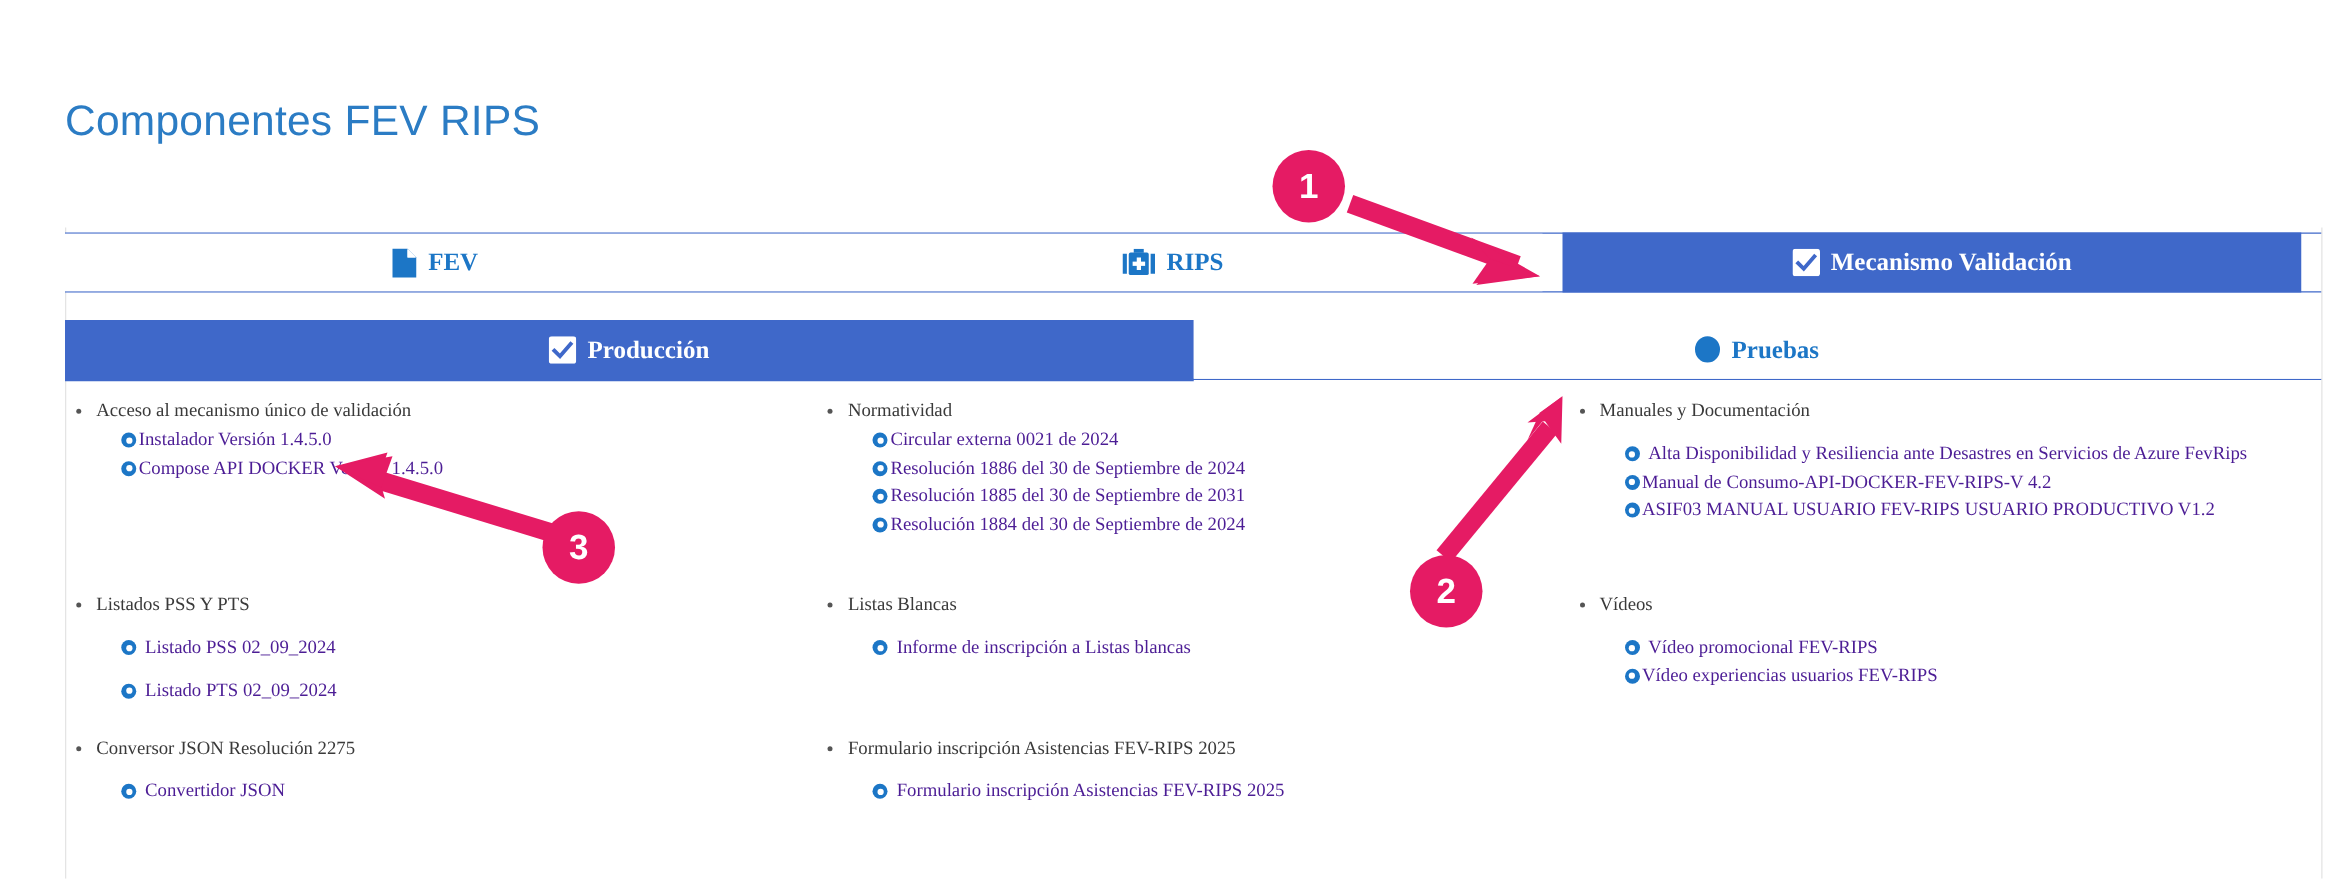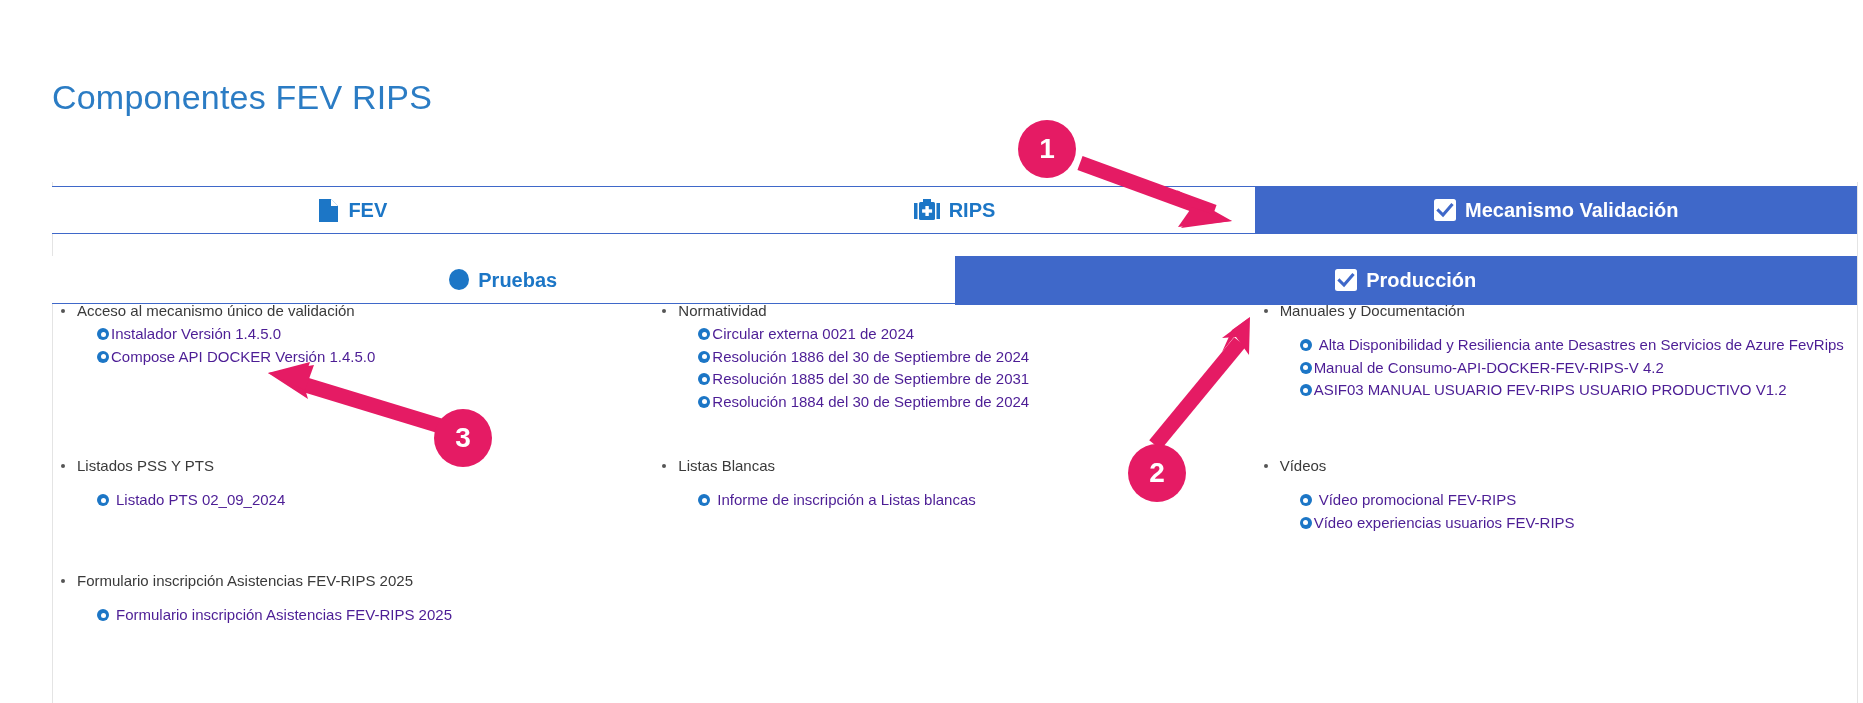--- a/index.html
+++ b/index.html
@@ -77,26 +77,27 @@
     justify-content: center;
     gap: 9px;
     font-size: 20px;
     font-weight: 600;
     color: #1c76c6;
     background: #ffffff;
     cursor: pointer;
     user-select: none;
     box-sizing: border-box;
     white-space: nowrap;
+    font-family: Liberation Serif, serif;
   }
   .tab.active {
     background: #3f68c9;
     color: #ffffff;
   }
-  .tabstrip.level1 .tab.active { margin: -1.5px 0; height: 48px; }
+  .tabstrip.level1 .tab.active { margin: -1.5px 16px; height: 48px; }
   .tabstrip.level2 .tab.active { margin-bottom: -1.5px; }
 
   .tab-label { line-height: 1; }
 
   
   .ico {
     display: inline-flex;
     align-items: center;
     justify-content: center;
     flex: 0 0 auto;
@@ -107,24 +108,25 @@
     width: 20px;
     height: 21px;
     border-radius: 50%;
     background: #1c76c6;
   }
 
   
   .content {
     position: absolute;
     left: 53px;
-    top: 300px;
+    top: 318px;
     width: 1804px;
     height: 384px;
     box-sizing: border-box;
+    font-family: Liberation Serif, serif;
   }
   .col-row {
     display: flex;
     width: 100%;
   }
   .col {
     flex: 0 0 33.333%;
     box-sizing: border-box;
     padding-right: 8px;
   }
@@ -264,36 +266,36 @@
           <rect x="0" y="0" width="22" height="22" rx="2.5" fill="#ffffff"></rect>
           <path d="M4.5 11.5 L9 16 L17.5 6.2" stroke="#3f68c9" stroke-width="3.1" fill="none" stroke-linecap="square"></path>
         </svg>
       </span>
       <span class="tab-label">Mecanismo Validación</span>
     </div>
   </div>
 
   <div class="tabstrip level2">
 
-    <div class="tab">
-      <span class="ico">
-        <span class="dot-icon"></span>
-      </span>
-      <span class="tab-label">Pruebas</span>
-    </div>
-
     <div class="tab active">
       <span class="ico">
         <svg width="22" height="22" viewBox="0 0 22 22">
           <rect x="0" y="0" width="22" height="22" rx="2.5" fill="#ffffff"></rect>
           <path d="M4.5 11.5 L9 16 L17.5 6.2" stroke="#3f68c9" stroke-width="3.1" fill="none" stroke-linecap="square"></path>
         </svg>
       </span>
       <span class="tab-label">Producción</span>
     </div>
+
+    <div class="tab">
+      <span class="ico">
+        <span class="dot-icon"></span>
+      </span>
+      <span class="tab-label">Pruebas</span>
+    </div>
   </div>
 
   <div class="content">
 
     <div class="col-row row-1">
 
       <div class="col">
         <ul class="group">
           <li class="group-item">Acceso al mecanismo único de validación</li>
         </ul>
@@ -356,20 +358,24 @@
 
     <div class="col-row row-2">
 
       <div class="col">
         <ul class="group">
           <li class="group-item">Listados PSS Y PTS</li>
         </ul>
         <ul class="links">
           <li class="link-item spaced">
             <span class="link-bullet"></span>
+            <a class="doc-link" href="#">Listado PSS 02_09_2024</a>
+          </li>
+          <li class="link-item spaced">
+            <span class="link-bullet"></span>
             <a class="doc-link" href="#">Listado PTS 02_09_2024</a>
           </li>
         </ul>
       </div>
 
       <div class="col">
         <ul class="group">
           <li class="group-item">Listas Blancas</li>
         </ul>
         <ul class="links">
@@ -392,20 +398,31 @@
           <li class="link-item">
             <span class="link-bullet"></span>
             <a class="doc-link" href="#">Vídeo experiencias usuarios FEV-RIPS</a>
           </li>
         </ul>
       </div>
     </div>
 
     <div class="col-row row-3">
 
+      <div class="col">
+        <ul class="group">
+          <li class="group-item">Conversor JSON Resolución 2275</li>
+        </ul>
+        <ul class="links">
+          <li class="link-item spaced">
+            <span class="link-bullet"></span>
+            <a class="doc-link" href="#">Convertidor JSON</a>
+          </li>
+        </ul>
+      </div>
 
       <div class="col">
         <ul class="group">
           <li class="group-item">Formulario inscripción Asistencias FEV-RIPS 2025</li>
         </ul>
         <ul class="links">
           <li class="link-item spaced">
             <span class="link-bullet"></span>
             <a class="doc-link" href="#">Formulario inscripción Asistencias FEV-RIPS 2025</a>
           </li>

